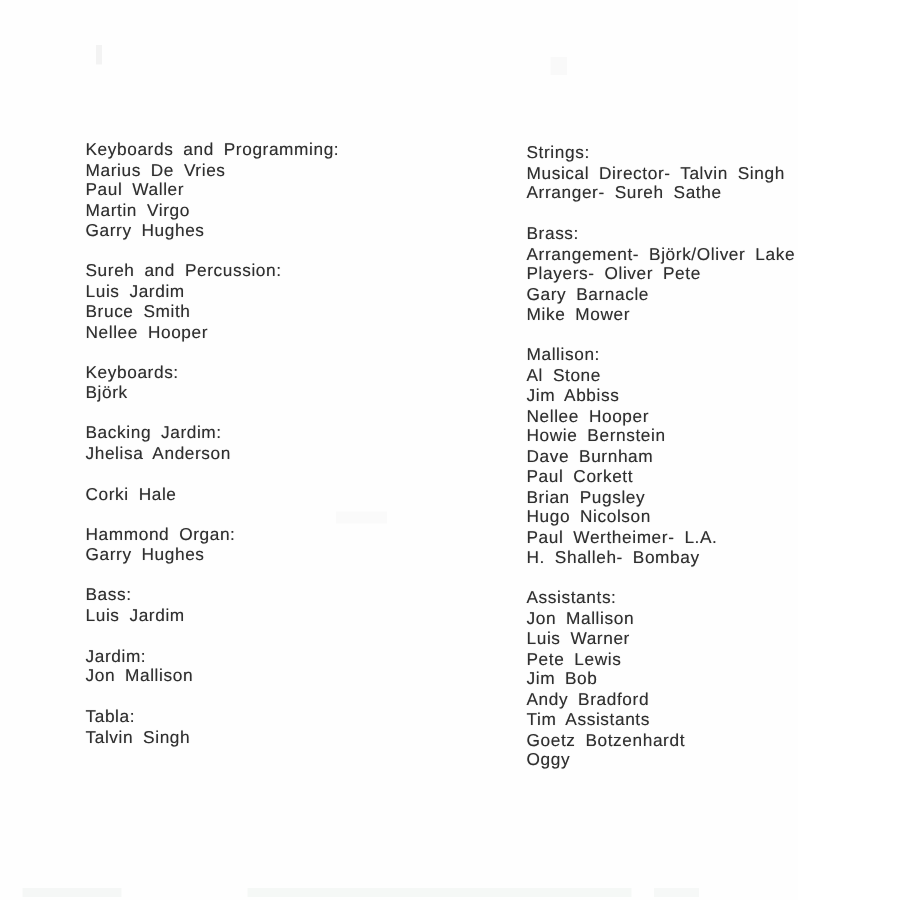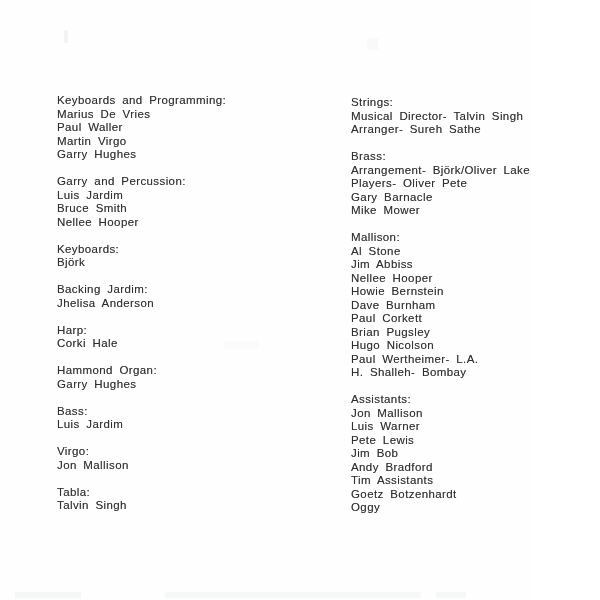--- a/index.html
+++ b/index.html
@@ -49,47 +49,46 @@
 
   <div class="column column-left">
       <div class="section">
         <div class="line title">Keyboards and Programming:</div>
         <div class="line">Marius De Vries</div>
         <div class="line">Paul Waller</div>
         <div class="line">Martin Virgo</div>
         <div class="line">Garry Hughes</div>
       </div>
       <div class="section">
-        <div class="line title">Garry and Percussion:</div>
+        <div class="line title">Sureh and Percussion:</div>
         <div class="line">Luis Jardim</div>
         <div class="line">Bruce Smith</div>
         <div class="line">Nellee Hooper</div>
       </div>
       <div class="section">
         <div class="line title">Keyboards:</div>
         <div class="line">Björk</div>
       </div>
       <div class="section">
         <div class="line title">Backing Jardim:</div>
         <div class="line">Jhelisa Anderson</div>
       </div>
       <div class="section">
-        <div class="line title">Harp:</div>
         <div class="line">Corki Hale</div>
       </div>
       <div class="section">
         <div class="line title">Hammond Organ:</div>
         <div class="line">Garry Hughes</div>
       </div>
       <div class="section">
         <div class="line title">Bass:</div>
         <div class="line">Luis Jardim</div>
       </div>
       <div class="section">
-        <div class="line title">Virgo:</div>
+        <div class="line title">Jardim:</div>
         <div class="line">Jon Mallison</div>
       </div>
       <div class="section">
         <div class="line title">Tabla:</div>
         <div class="line">Talvin Singh</div>
       </div>
     </div>
   <div class="column column-right">
       <div class="section">
         <div class="line title">Strings:</div>

